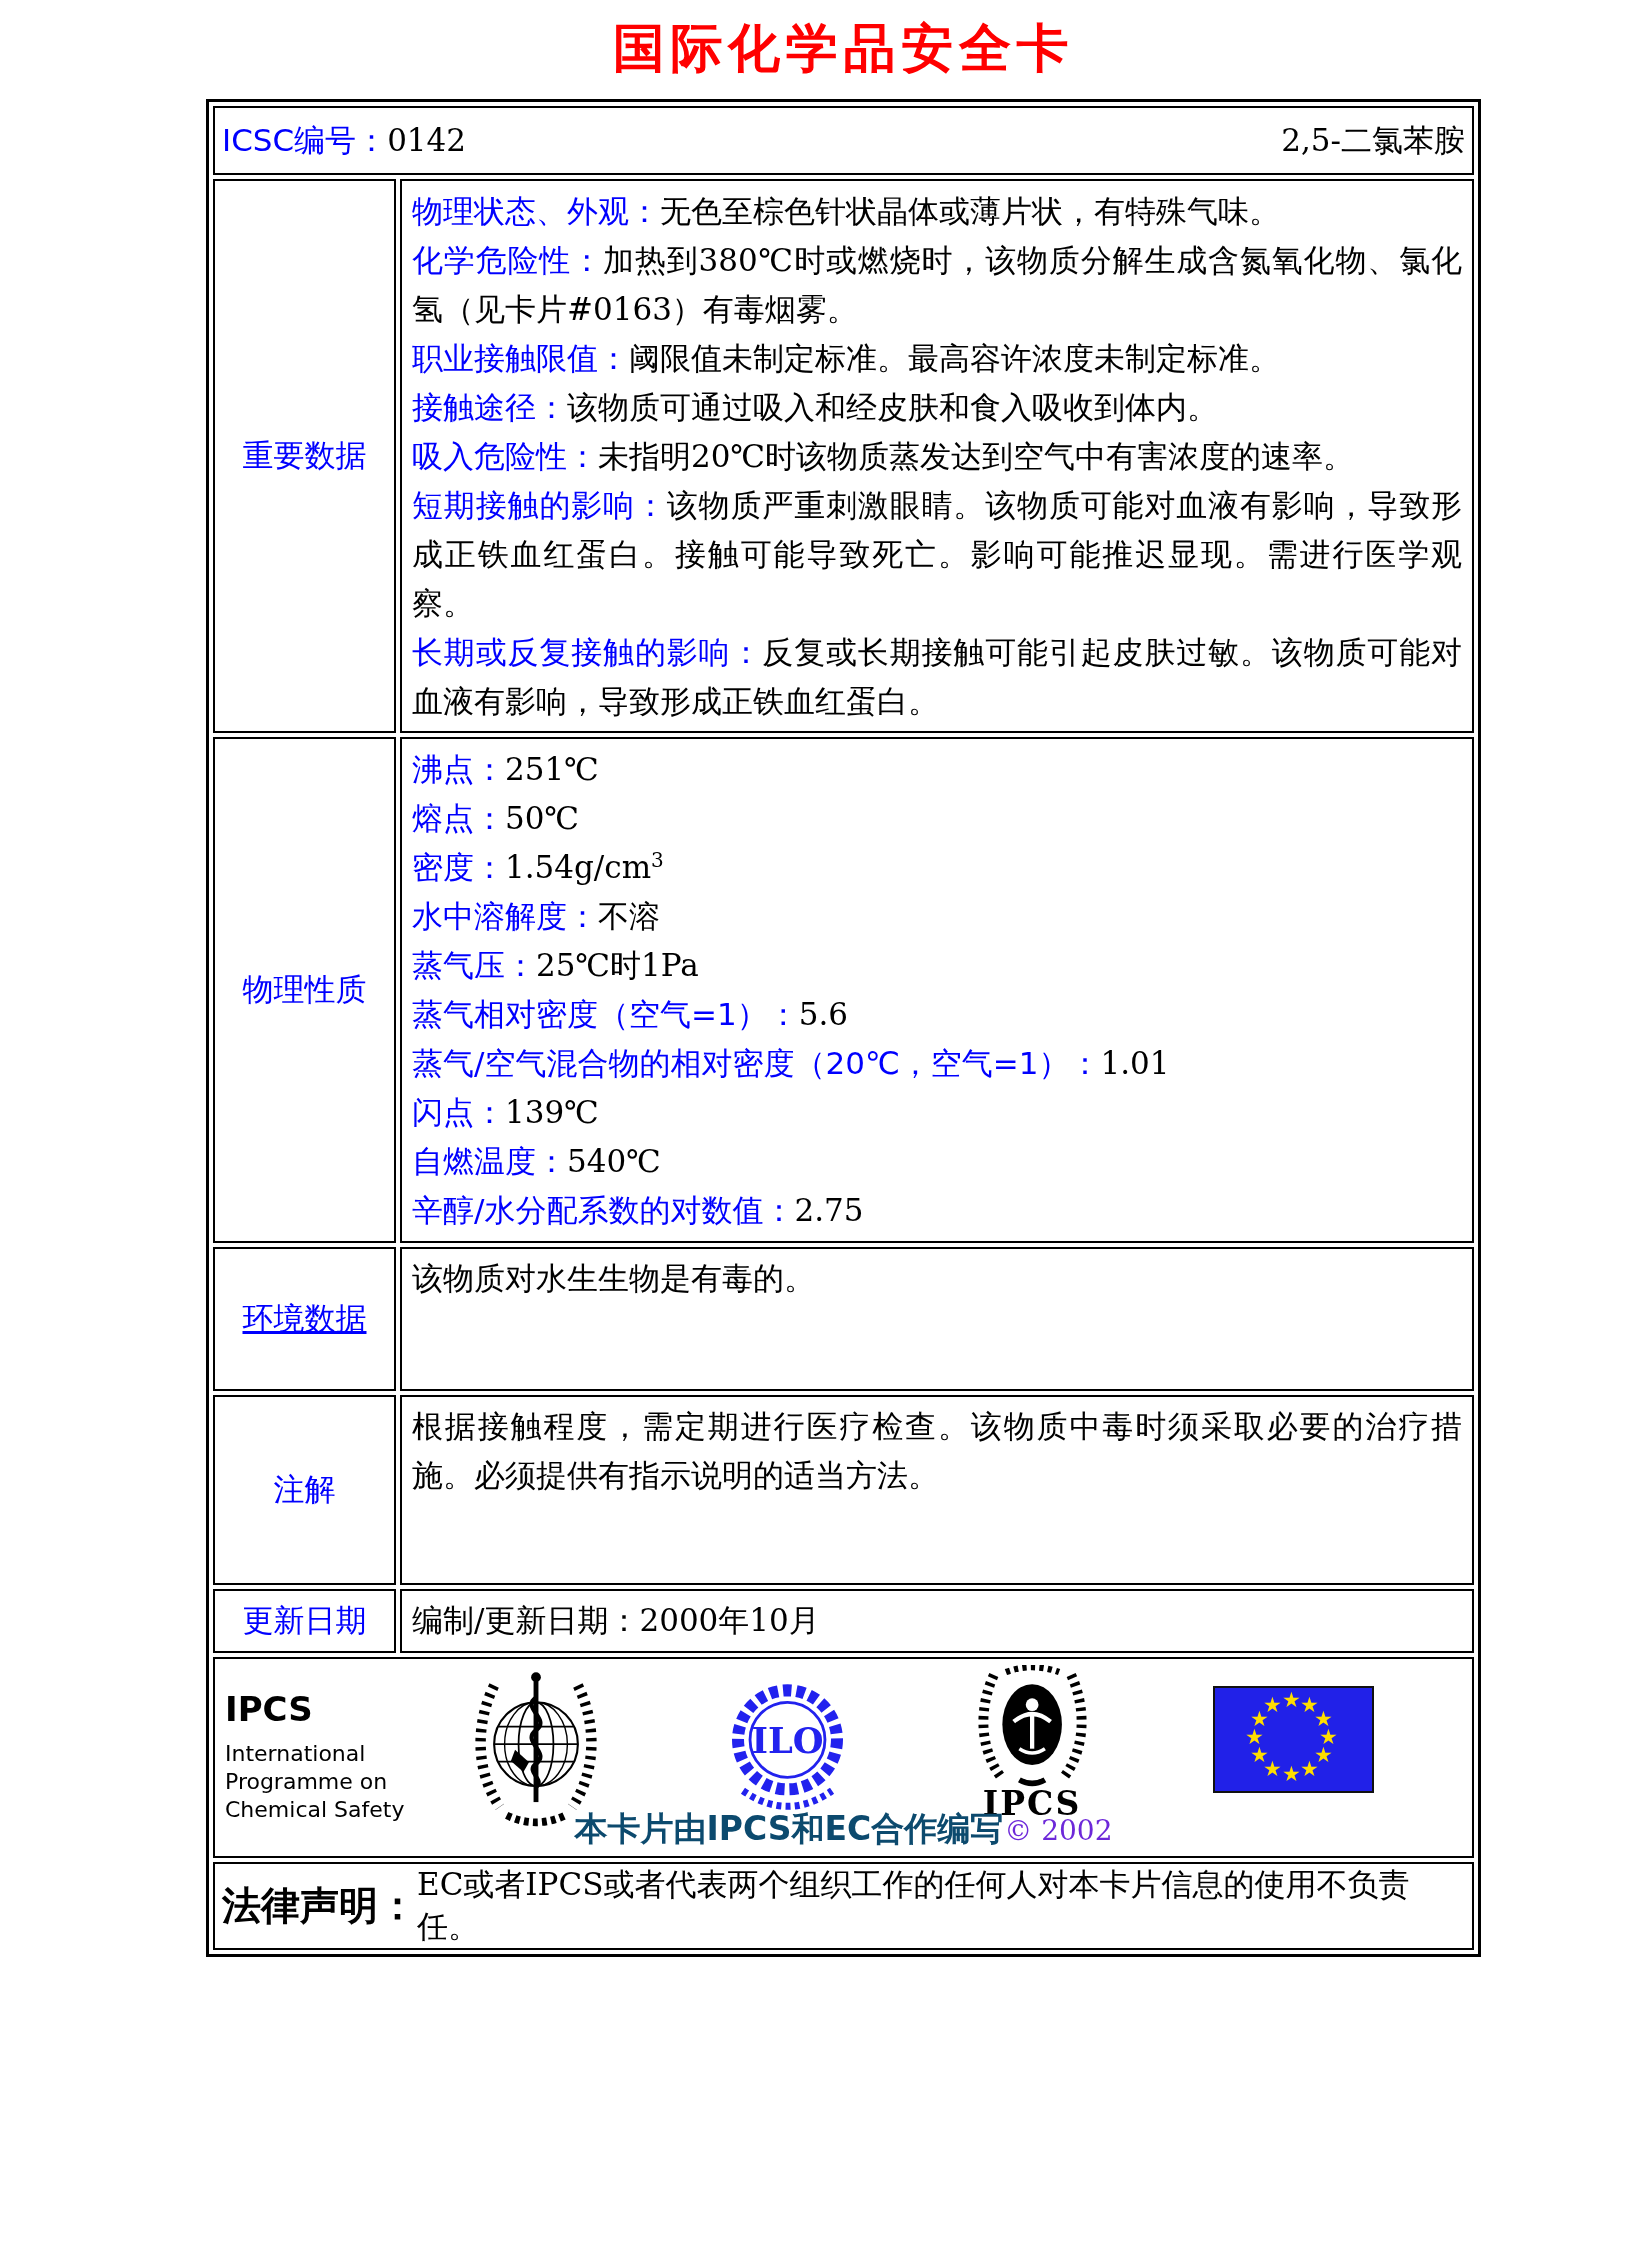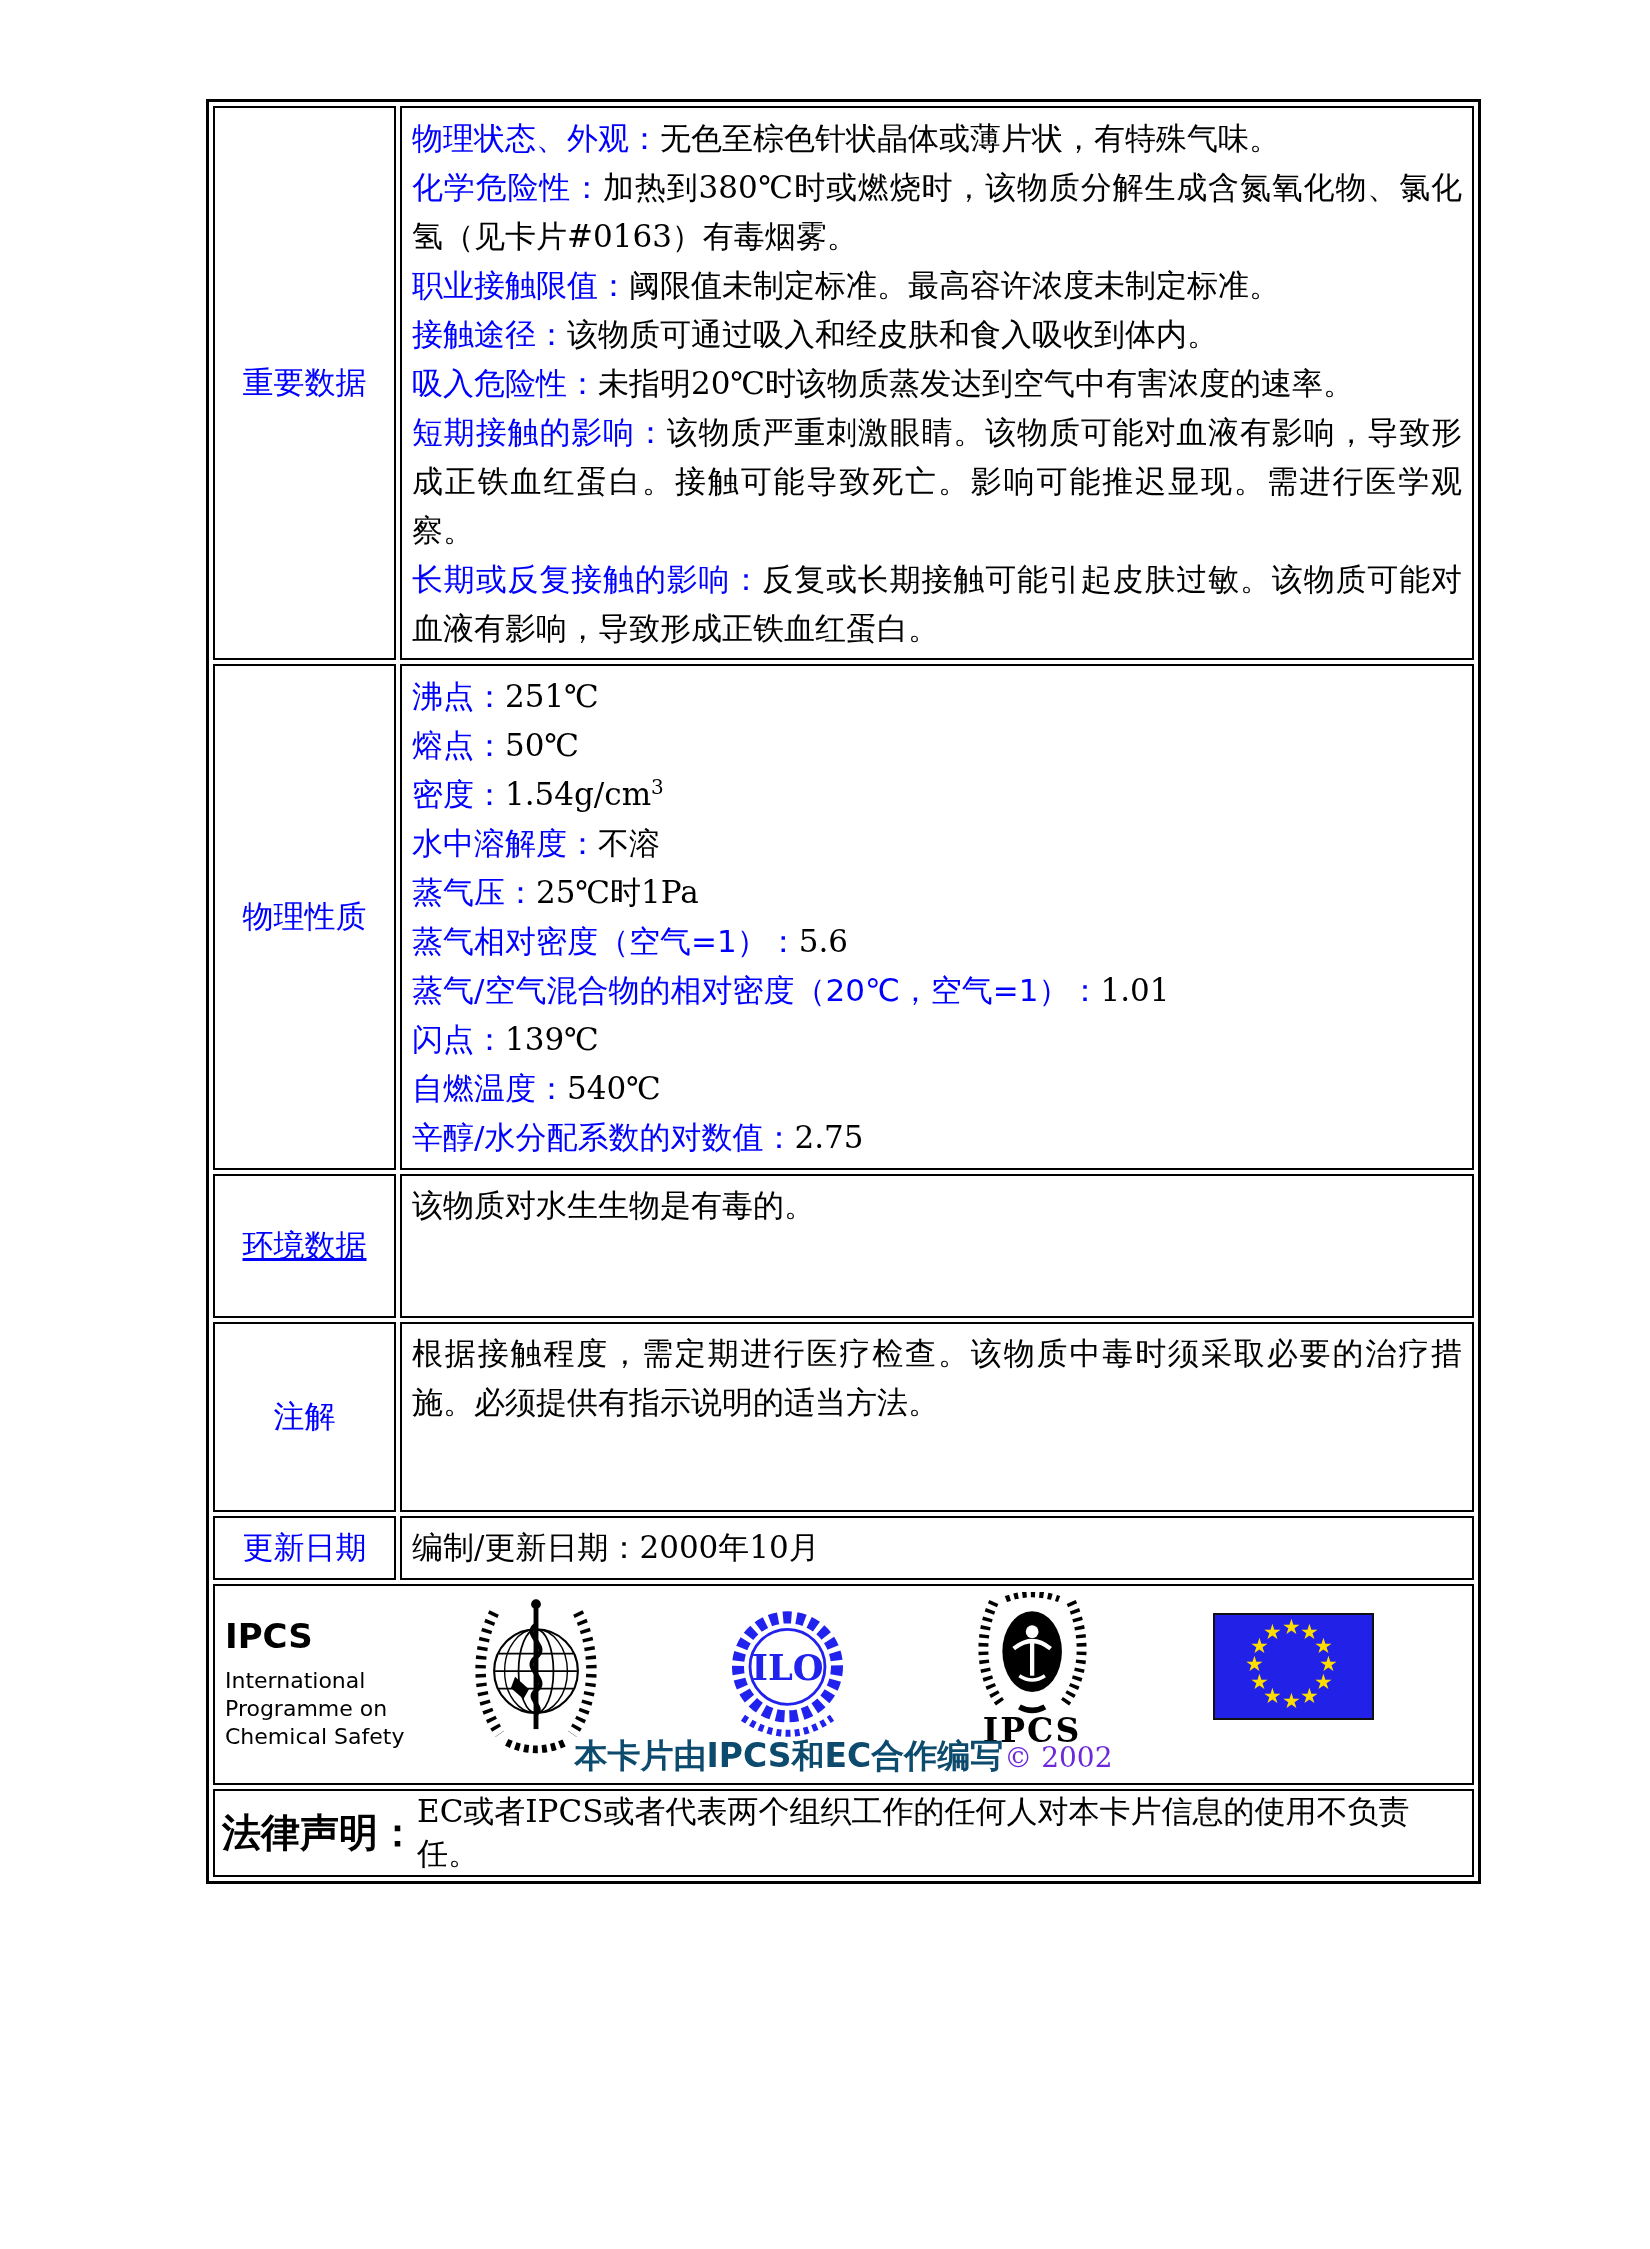--- a/index.html
+++ b/index.html
@@ -54,28 +54,39 @@
   .black-lbl{color:#000;font-family:"DejaVu Sans","Liberation Sans",sans-serif;
         font-weight:bold;font-size:39px;flex:none;}
   .legal-text{color:#000;font-family:"DejaVu Serif","Liberation Serif",serif;font-size:31px;}
   svg text{font-family:"DejaVu Serif","Liberation Serif",serif;}
 </style>
 </head>
 <body>
 
 <div class="page">
 
+  <h1 class="page-title">国际化学品安全卡</h1>
 
   <table class="main">
     <colgroup>
         <col class="c1">
         <col>
       </colgroup>
 
     <tbody>
+        <tr>
+      <td colspan="2" class="cell icsc-cell">
+        <div class="icsc-row">
+          <div class="icsc-left">
+            <span class="bl">ICSC编号：</span><span class="val">0142</span>
+          </div>
+          <div class="icsc-right">2,5-二氯苯胺</div>
+        </div>
+      </td>
+    </tr>
 
     <tr>
       <td class="cell lbl">重要数据</td>
       <td class="cell cnt top">
         <p class="para"><span class="bl">物理状态、外观：</span><span>无色至棕色针状晶体或薄片状，有特殊气味。</span></p>
         <p class="para"><span class="bl">化学危险性：</span><span>加热到380℃时或燃烧时，该物质分解生成含氮氧化物、氯化氢（见卡片#0163）有毒烟雾。</span></p>
         <p class="para"><span class="bl">职业接触限值：</span><span>阈限值未制定标准。最高容许浓度未制定标准。</span></p>
         <p class="para"><span class="bl">接触途径：</span><span>该物质可通过吸入和经皮肤和食入吸收到体内。</span></p>
         <p class="para"><span class="bl">吸入危险性：</span><span>未指明20℃时该物质蒸发达到空气中有害浓度的速率。</span></p>
         <p class="para"><span class="bl">短期接触的影响：</span><span>该物质严重刺激眼睛。该物质可能对血液有影响，导致形成正铁血红蛋白。接触可能导致死亡。影响可能推迟显现。需进行医学观察。</span></p>

